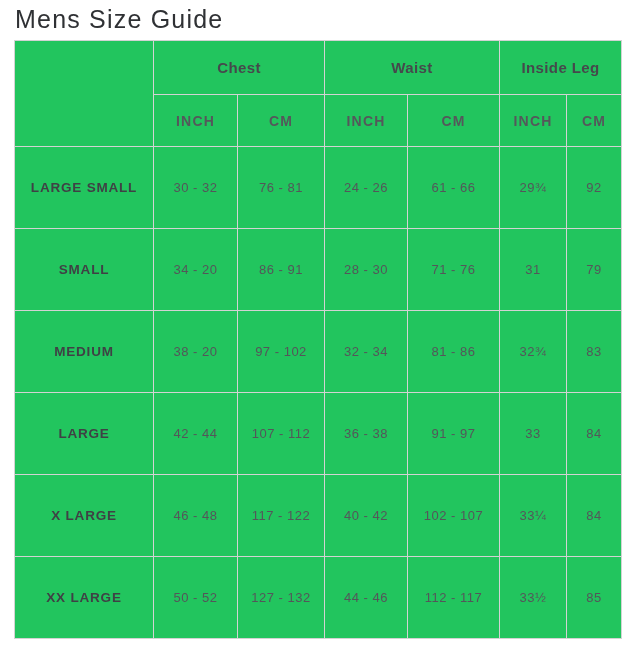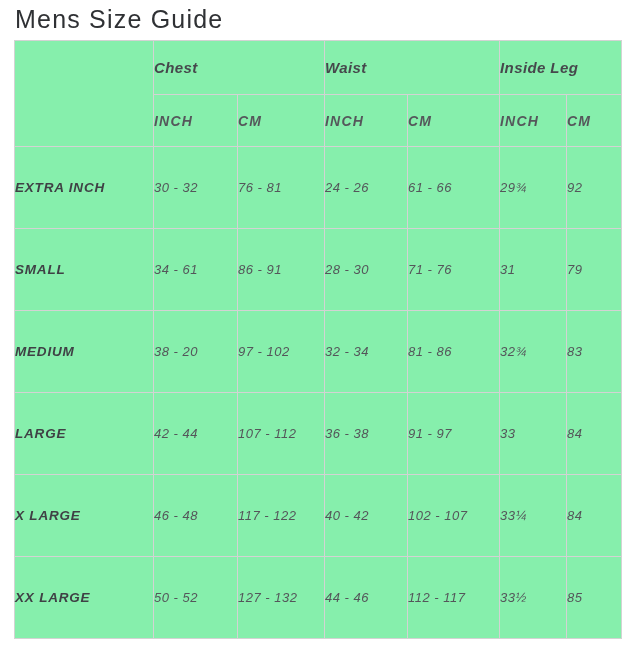--- a/index.html
+++ b/index.html
@@ -28,25 +28,24 @@
   }
   table.size-guide {
     margin: 5px 0 0 14px;
     border-collapse: collapse;
     table-layout: fixed;
     width: 607px;
   }
   table.size-guide th,
   table.size-guide td {
     border: 1px solid #d3d3d3;
-    text-align: left;
+    text-align: center;
     vertical-align: middle;
     padding: 0;
-    background: #86efac;
-    font-style: italic;
+    background: #22c55e;
   }
   col.c-label { width: 139px; }
   col.c-chest-inch { width: 84px; }
   col.c-chest-cm { width: 87px; }
   col.c-waist-inch { width: 83px; }
   col.c-waist-cm { width: 92px; }
   col.c-il-inch { width: 67px; }
   col.c-il-cm { width: 55px; }
 
   tr.group-header-row { height: 54px; }
@@ -106,31 +105,31 @@
         <th class="unit-header">INCH</th>
         <th class="unit-header">CM</th>
         <th class="unit-header">INCH</th>
         <th class="unit-header">CM</th>
         <th class="unit-header">INCH</th>
         <th class="unit-header">CM</th>
       </tr>
     </thead>
     <tbody>
       <tr class="data-row">
-        <th class="row-label">EXTRA INCH</th>
+        <th class="row-label">LARGE SMALL</th>
         <td class="value-cell">30 - 32</td>
         <td class="value-cell">76 - 81</td>
         <td class="value-cell">24 - 26</td>
         <td class="value-cell">61 - 66</td>
         <td class="value-cell">29¾</td>
         <td class="value-cell">92</td>
       </tr>
       <tr class="data-row">
         <th class="row-label">SMALL</th>
-        <td class="value-cell">34 - 61</td>
+        <td class="value-cell">34 - 20</td>
         <td class="value-cell">86 - 91</td>
         <td class="value-cell">28 - 30</td>
         <td class="value-cell">71 - 76</td>
         <td class="value-cell">31</td>
         <td class="value-cell">79</td>
       </tr>
       <tr class="data-row">
         <th class="row-label">MEDIUM</th>
         <td class="value-cell">38 - 20</td>
         <td class="value-cell">97 - 102</td>

